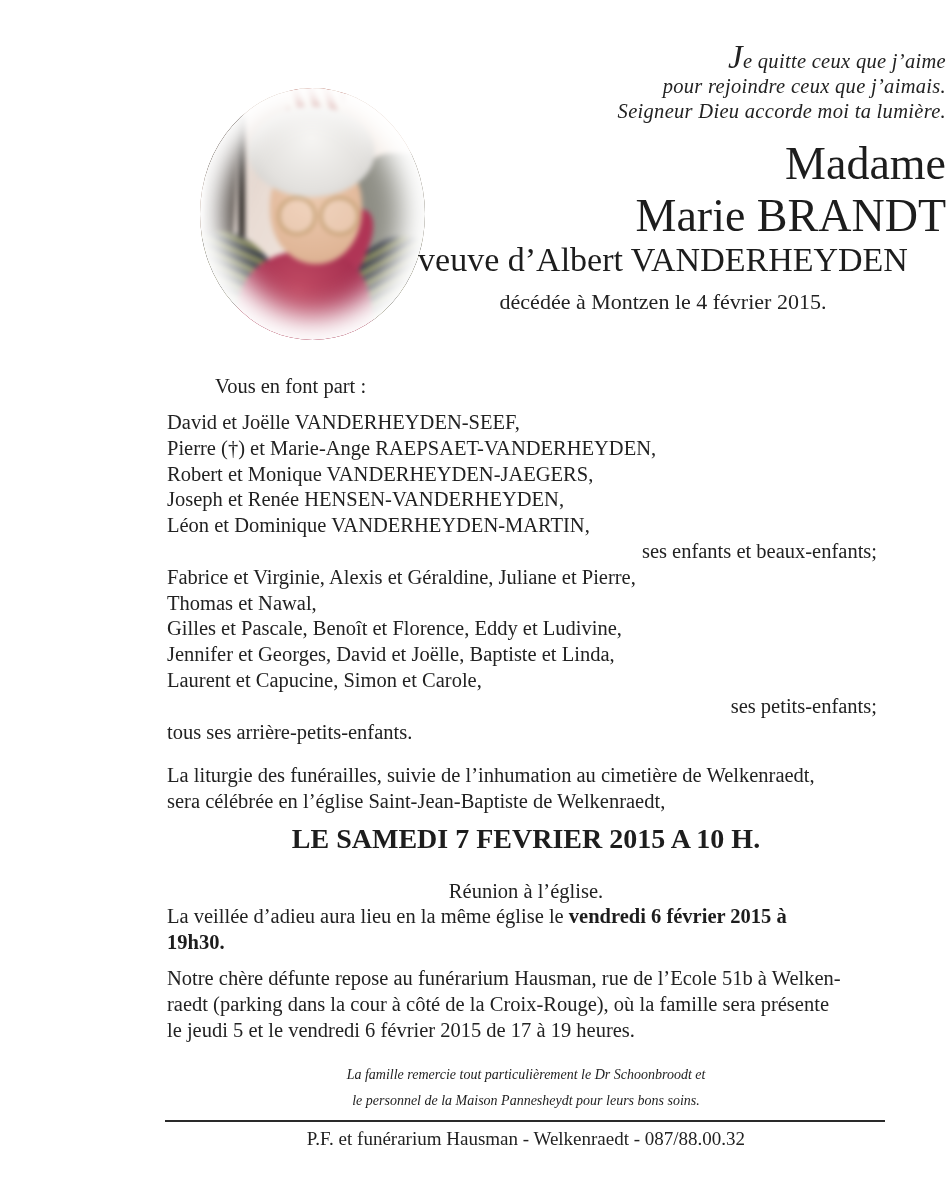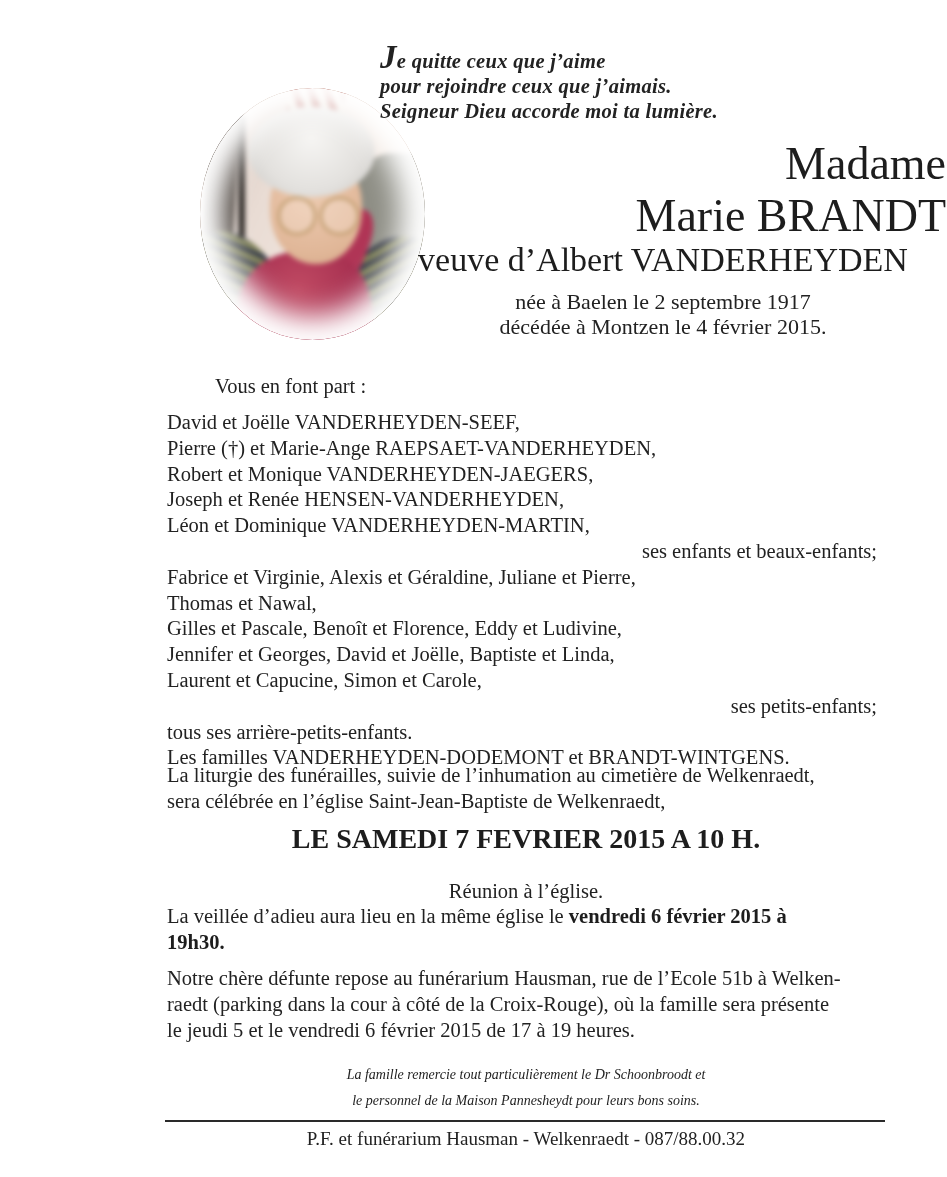--- a/index.html
+++ b/index.html
@@ -12,21 +12,21 @@
     overflow:hidden;
   }
   .abs{position:absolute;}
   .right{text-align:right;}
   .nowrap{white-space:nowrap;}
 
   
   .epigraph{
     left:380px;top:45px;width:566px;
     font-style:italic;font-size:20.5px;line-height:25px;
-    text-align:left;letter-spacing:.3px;font-weight:bold;
+    text-align:right;letter-spacing:.3px;
   }
   .epigraph .initial{
     font-size:33px;line-height:25px;font-style:italic;
   }
   .title-madame,.title-name{
     left:380px;width:566px;text-align:right;
     font-size:46px;line-height:50px;color:#1d1d1d;
   }
   .title-madame{top:139px;}
   .title-name{top:191px;}
@@ -120,41 +120,39 @@
   <div class="abs epigraph">
     <div class="nowrap"><span class="initial">J</span><span>e quitte ceux que j’aime</span></div>
     <div>pour rejoindre ceux que j’aimais.</div>
     <div>Seigneur Dieu accorde moi ta lumière.</div>
   </div>
 
   <div class="abs title-madame">Madame</div>
   <div class="abs title-name">Marie BRANDT</div>
   <div class="abs title-veuve">veuve d’Albert VANDERHEYDEN</div>
   <div class="abs birth-death">
-    <div>née à Baelen le 2 septembre 1917</div>
     <div>décédée à Montzen le 4 février 2015.</div>
   </div>
 
   <div class="abs intro">Vous en font part :</div>
 
   <div class="abs family">
     <div class="nowrap">David et Joëlle VANDERHEYDEN-SEEF,</div>
     <div class="nowrap">Pierre (†) et Marie-Ange RAEPSAET-VANDERHEYDEN,</div>
     <div class="nowrap">Robert et Monique VANDERHEYDEN-JAEGERS,</div>
     <div class="nowrap">Joseph et Renée HENSEN-VANDERHEYDEN,</div>
     <div class="nowrap">Léon et Dominique VANDERHEYDEN-MARTIN,</div>
     <div class="right">ses enfants et beaux-enfants;</div>
     <div class="nowrap">Fabrice et Virginie, Alexis et Géraldine, Juliane et Pierre,</div>
     <div class="nowrap">Thomas et Nawal,</div>
     <div class="nowrap">Gilles et Pascale, Benoît et Florence, Eddy et Ludivine,</div>
     <div class="nowrap">Jennifer et Georges, David et Joëlle, Baptiste et Linda,</div>
     <div class="nowrap">Laurent et Capucine, Simon et Carole,</div>
     <div class="right">ses petits-enfants;</div>
     <div class="nowrap">tous ses arrière-petits-enfants.</div>
-    <div class="nowrap">Les familles VANDERHEYDEN-DODEMONT et BRANDT-WINTGENS.</div>
   </div>
 
   <div class="abs liturgy">
     <div class="nowrap">La liturgie des funérailles, suivie de l’inhumation au cimetière de Welkenraedt,</div>
     <div class="nowrap">sera célébrée en l’église Saint-Jean-Baptiste de Welkenraedt,</div>
   </div>
 
   <div class="abs date-line">LE SAMEDI 7 FEVRIER 2015 A 10 H.</div>
 
   <div class="abs reunion">Réunion à l’église.</div>

